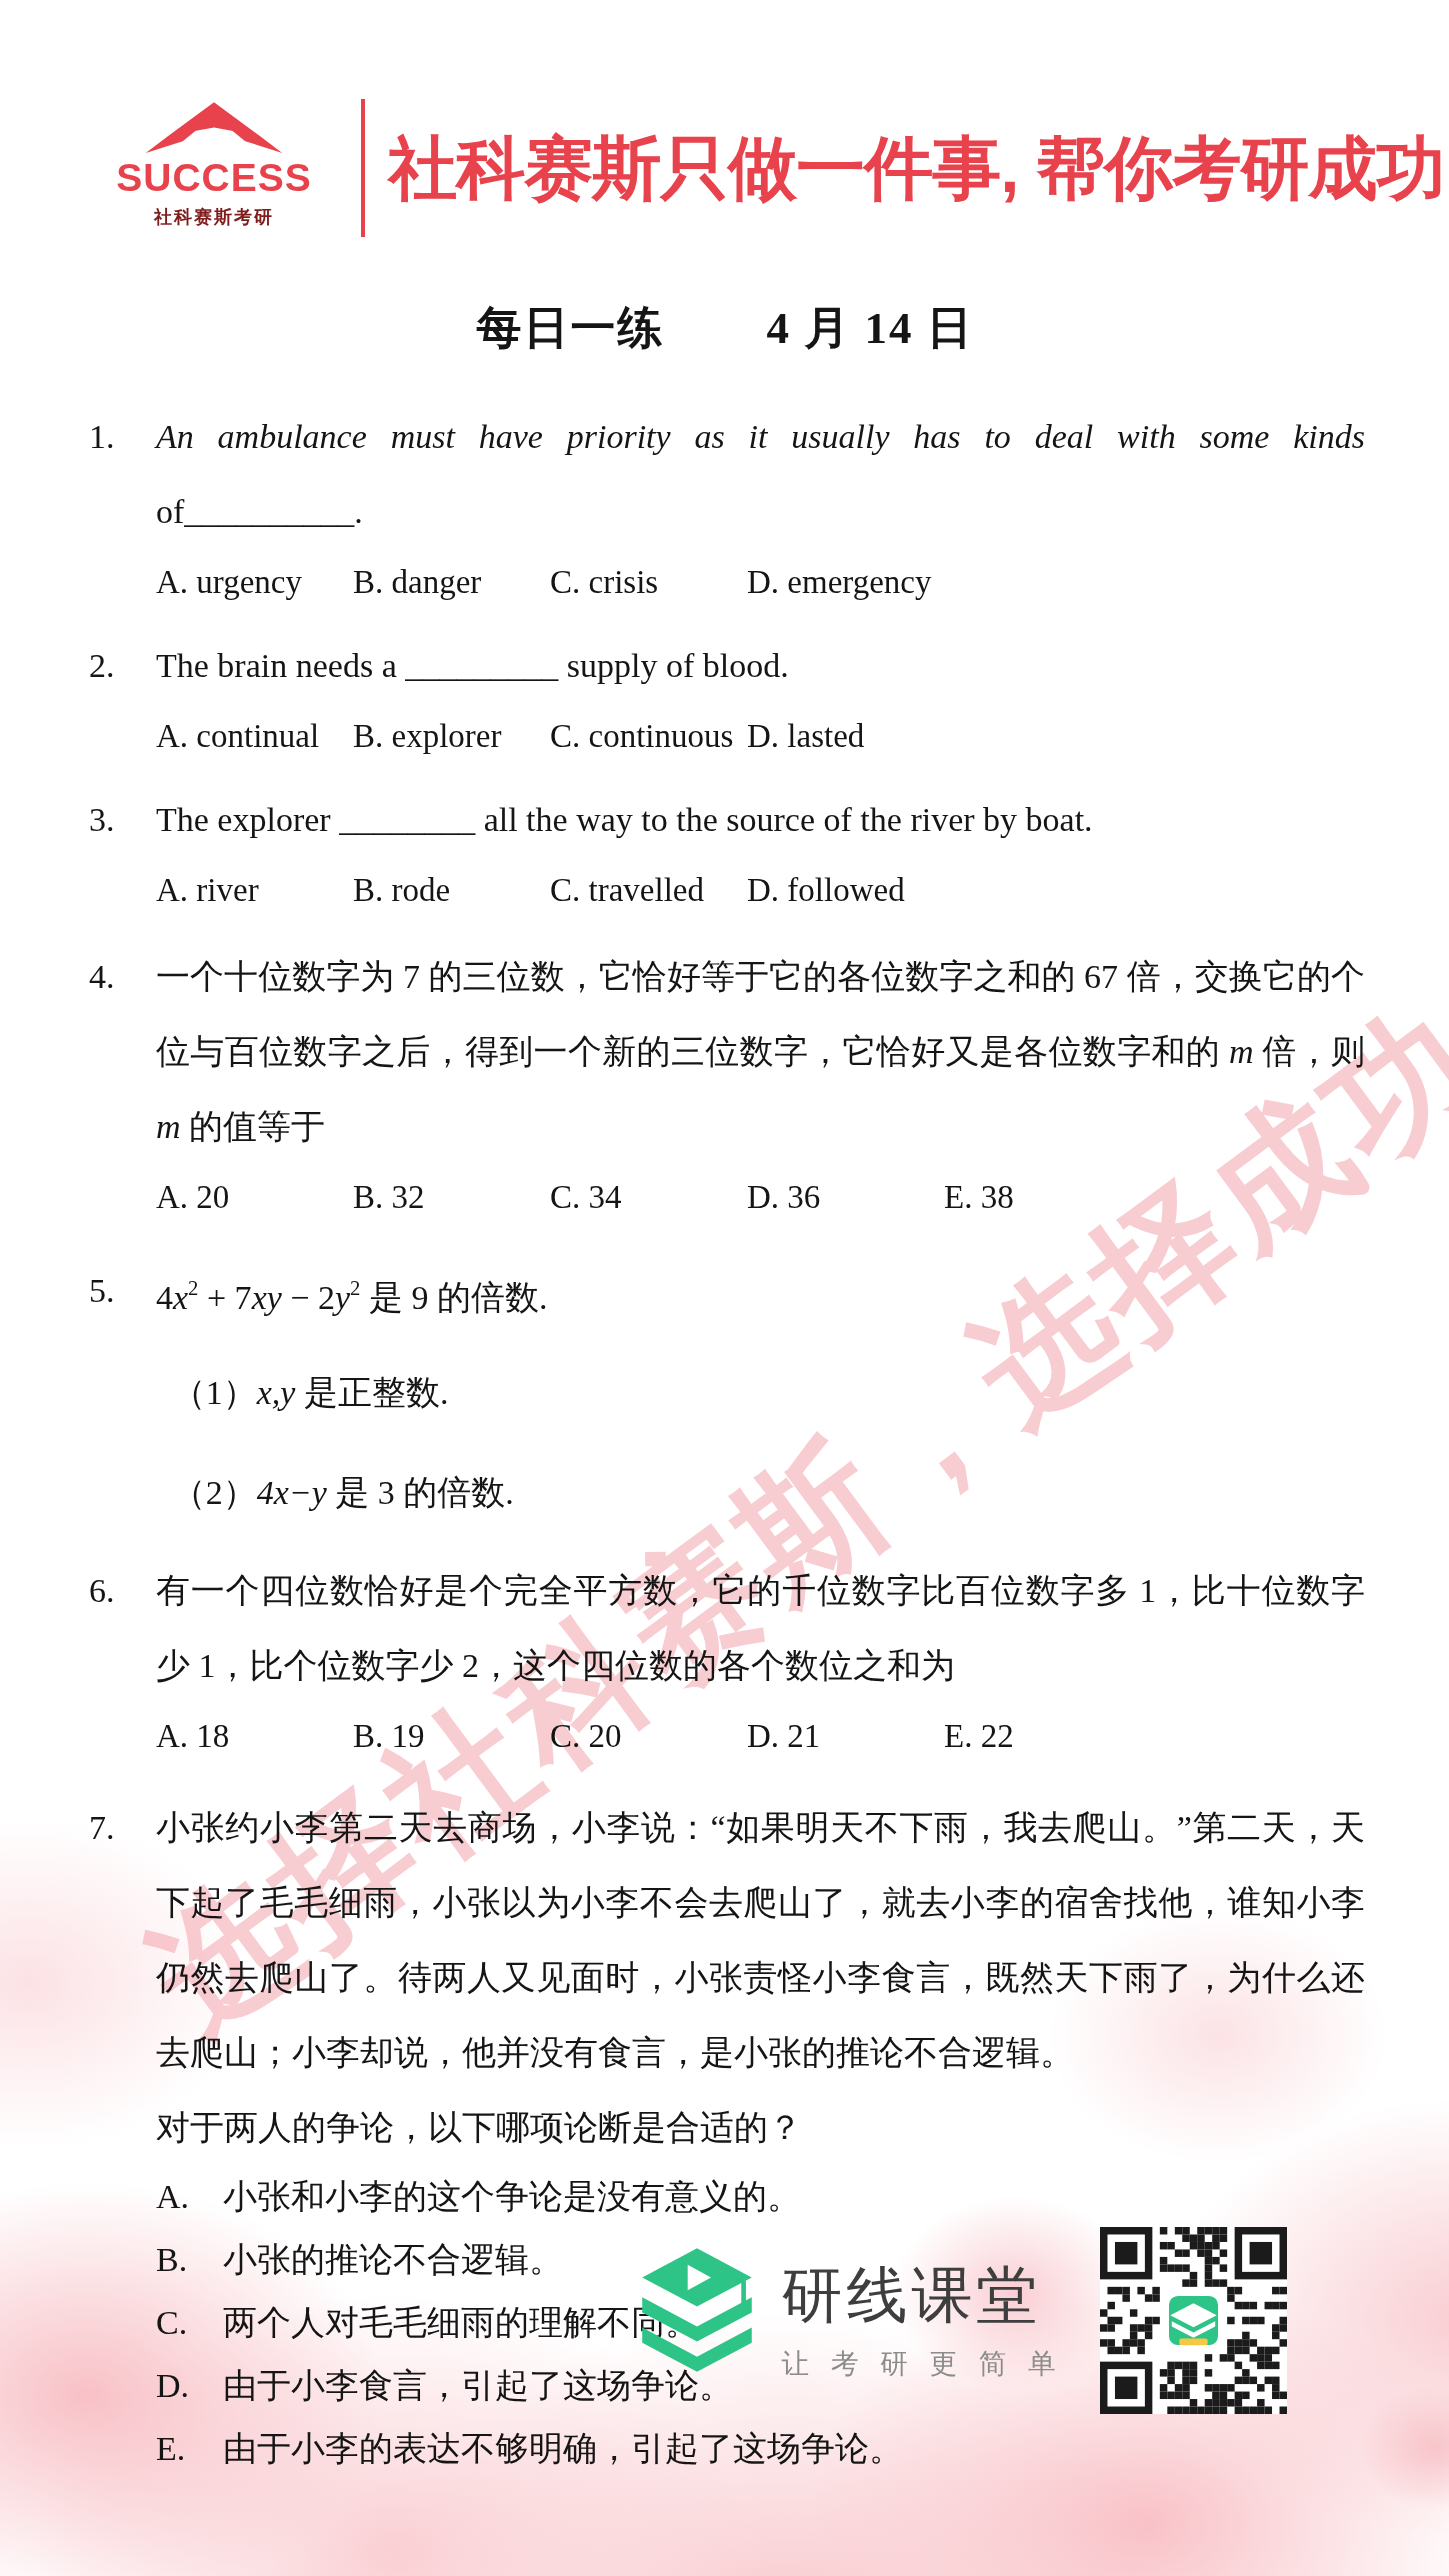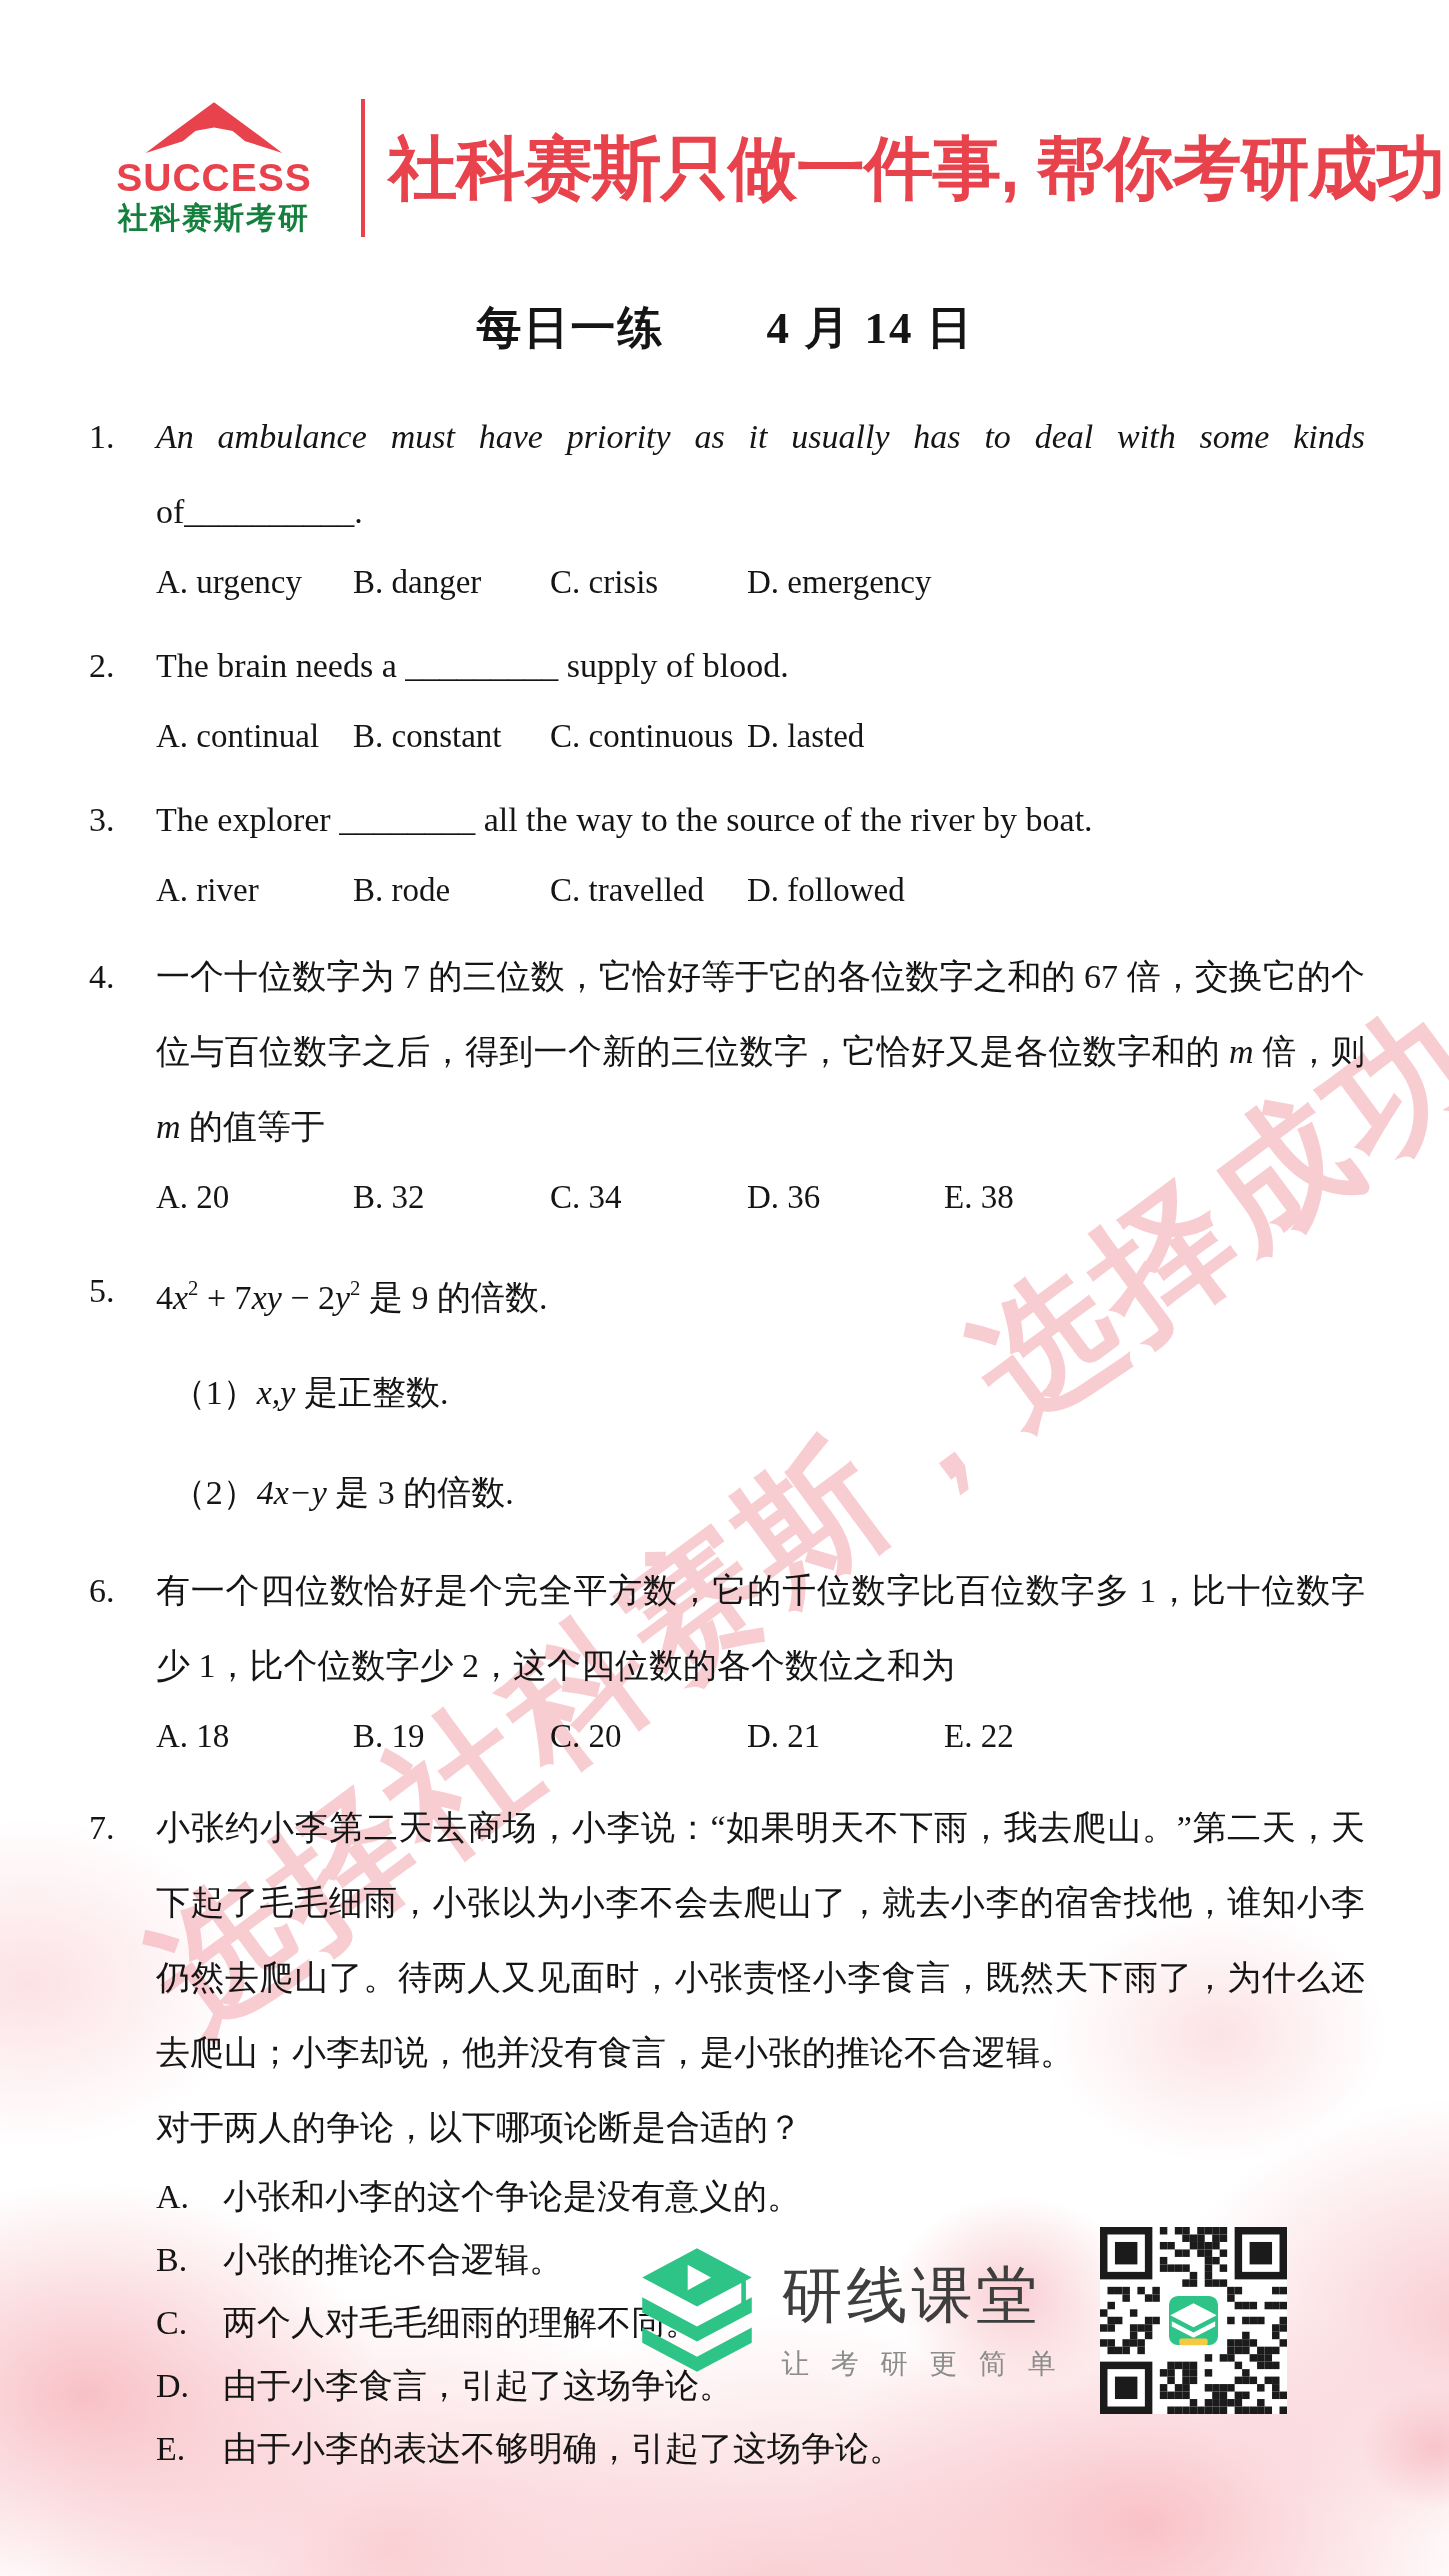--- a/index.html
+++ b/index.html
@@ -38,21 +38,21 @@
   
   .header{
     position:relative;z-index:2;
     margin:91px 85px 0 85px;height:154px;
     display:flex;align-items:center;
   }
   .logo{width:258px;flex:none;display:flex;flex-direction:column;align-items:center;
     font-family:"Liberation Sans","DejaVu Sans",sans-serif;}
   .logo .roof{width:156px;height:55px;display:block;}
   .logo .brand{color:#e8424d;font-weight:700;font-size:39px;line-height:41px;letter-spacing:1px;}
-  .logo .brand-sub{color:#15803d;font-weight:700;font-size:30px;line-height:33px;margin-top:3px;letter-spacing:2px;}
+  .logo .brand-sub{color:#7f1d1d;font-weight:700;font-size:18px;line-height:33px;margin-top:3px;letter-spacing:2px;}
   .divider{width:3.9px;height:138px;background:#e8424d;margin:0 23.6px 0 17.7px;flex:none;}
   .slogan{
     color:#e8424d;font-weight:900;font-size:69px;line-height:79px;
     font-family:"Liberation Sans","DejaVu Sans",sans-serif;
     letter-spacing:-1px;white-space:nowrap;
   }
   
   .title{
     position:relative;z-index:2;margin-top:53px;text-align:center;
     font-size:45px;font-weight:600;letter-spacing:2px;
@@ -137,21 +137,21 @@
         </div>
       </div>
     </div>
 
     <div class="q">
       <div class="qnum">2.</div>
       <div class="qbody">
         <div class="stem">The brain needs a _________ supply of blood.</div>
         <div class="opt-row">
           <span class="opt">A. continual</span>
-          <span class="opt">B. constant</span>
+          <span class="opt">B. explorer</span>
           <span class="opt">C. continuous</span>
           <span class="opt">D. lasted</span>
         </div>
       </div>
     </div>
 
     <div class="q">
       <div class="qnum">3.</div>
       <div class="qbody">
         <div class="stem">The explorer ________ all the way to the source of the river by boat.</div>

